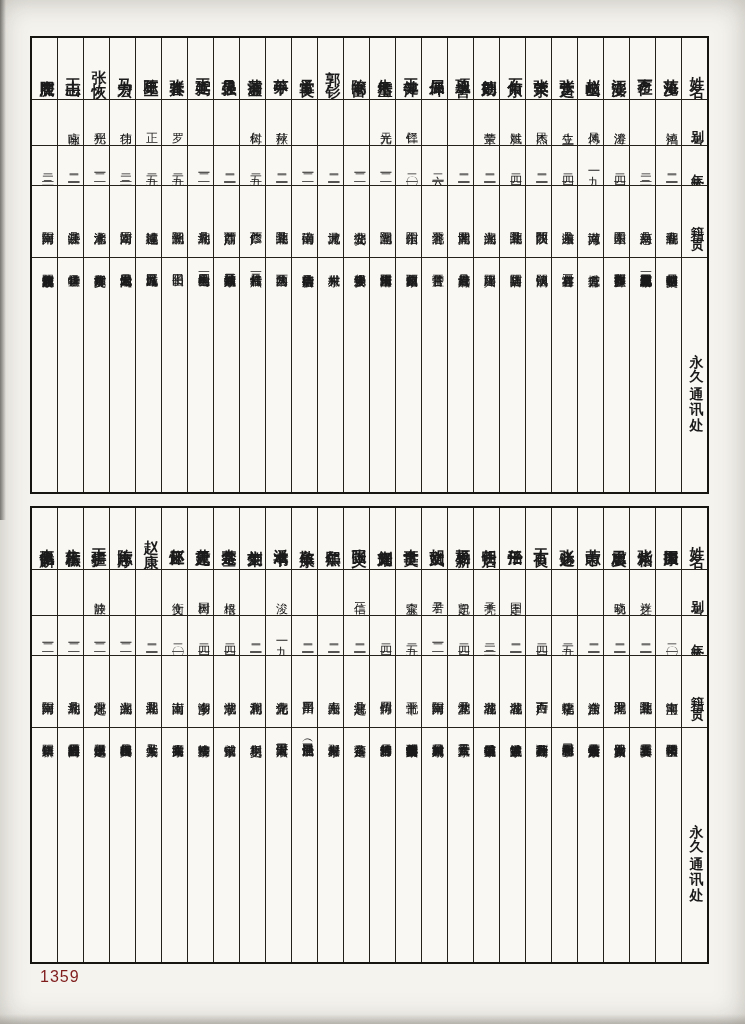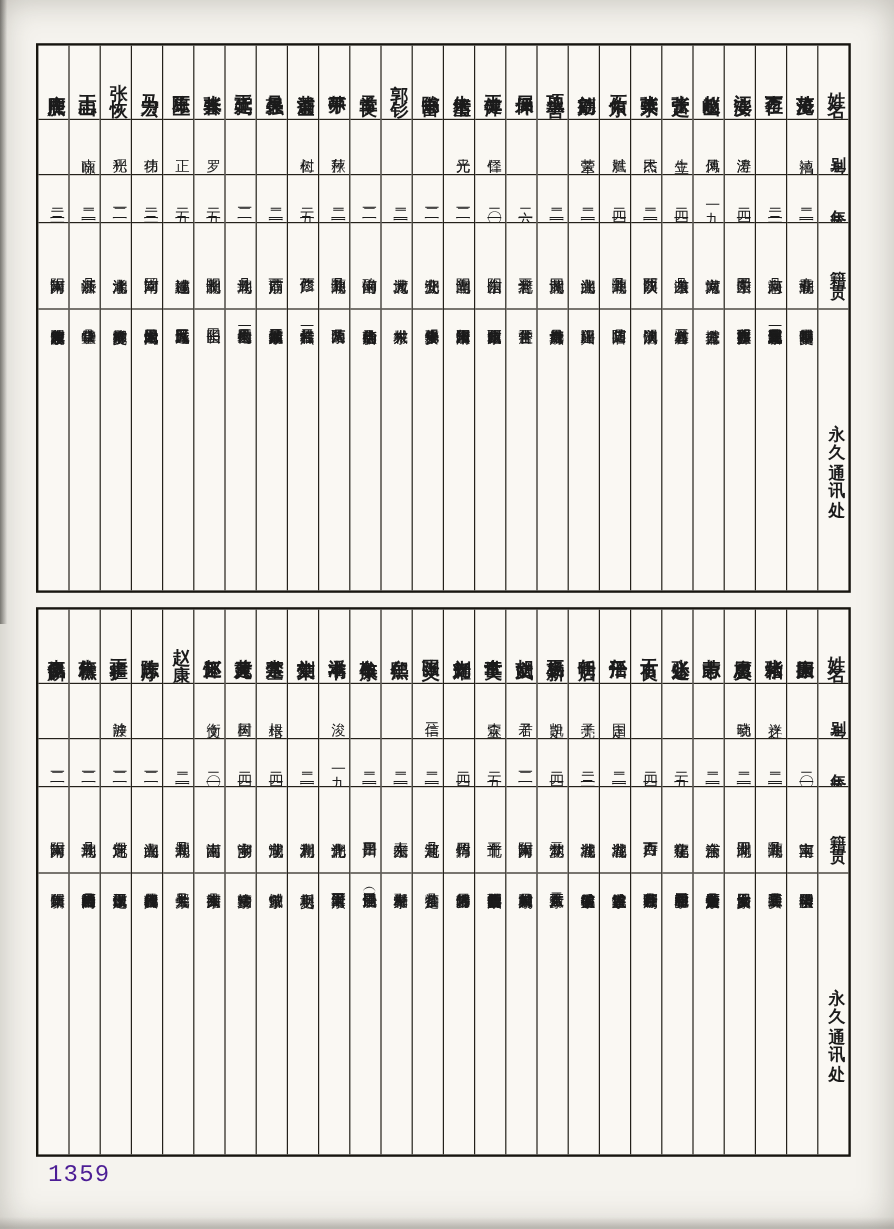--- a/index.html
+++ b/index.html
@@ -59,22 +59,22 @@
   .header-col .name   {letter-spacing:.55em;padding-top:.5em;font-size:15px;}
   .header-col .alias  {letter-spacing:.35em;padding-top:.3em;font-weight:bold;font-size:13px;}
   .header-col .age    {letter-spacing:.25em;padding-top:.2em;font-size:13px;}
   .header-col .native {letter-spacing:.9em;padding-top:.8em;font-size:13.5px;}
   .header-col .address{
     letter-spacing:1.15em;text-align:center;padding-top:1em;
     font-size:14px;border-bottom:none;
   }
   .page-number{
     position:absolute;left:40px;top:968px;
-    font-size:20px;letter-spacing:1px;color:#4c1d95;
-    font-family:Liberation Mono, monospace;
+    font-size:16px;letter-spacing:1px;color:#7f1d1d;
+    font-family:Liberation Sans, sans-serif;
   }
 </style>
 </head>
 <body>
 
 <div class="page">
   <div class="scan-edge-left"></div>
   <div class="scan-edge-bottom"></div>
 
   <div class="v-table" id="table-top">

